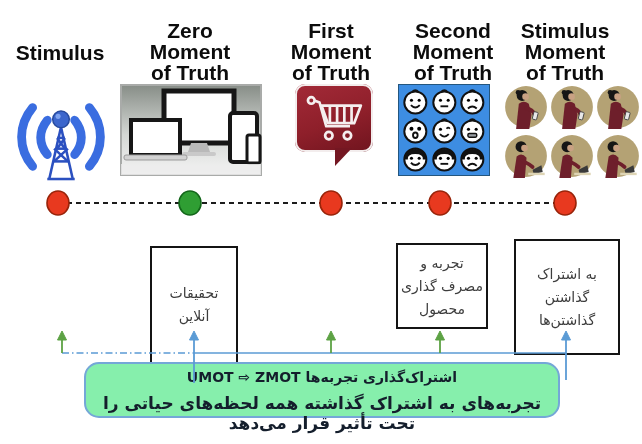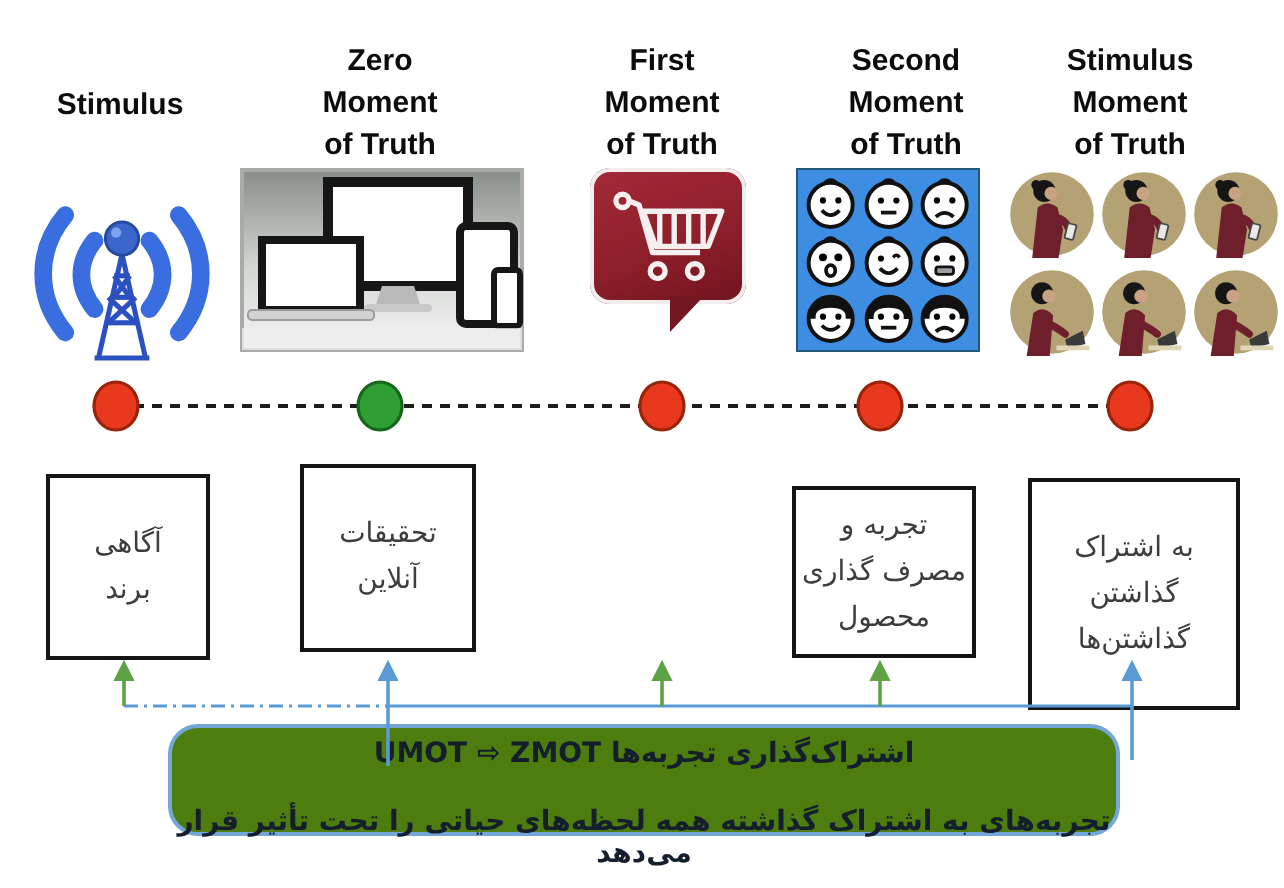--- a/index.html
+++ b/index.html
@@ -1,40 +1,40 @@
 <!DOCTYPE html>
 <html><head>
 <meta charset="utf-8">
 <style>
   html,body{margin:0;padding:0;background:#fff;}
   .canvas{position:relative;width:642px;height:444px;background:#ffffff;overflow:hidden;
           font-family:"Liberation Sans",sans-serif;}
   .col-title{position:absolute;width:124px;text-align:center;font-weight:bold;
-             font-size:15px;line-height:21px;color:#0c0c0c;letter-spacing:0;}
+             font-size:21px;line-height:21px;color:#0c0c0c;letter-spacing:0;}
   .icon-wrap{position:absolute;}
   .smot-grid{display:grid;grid-template-columns:repeat(3,1fr);grid-template-rows:repeat(3,1fr);
              width:92px;height:92px;background:#3d8de2;border:1px solid #24567e;
              box-sizing:border-box;padding:2px;}
   .umot-grid{display:grid;grid-template-columns:repeat(3,1fr);grid-template-rows:repeat(2,1fr);
              width:136px;height:96px;column-gap:2px;row-gap:2px;}
   .fmot-bubble{position:relative;width:78px;height:68px;border-radius:10px;
                background:linear-gradient(160deg,#a32a38 0%,#8e1f2a 55%,#6f141e 100%);
                box-shadow:0 0 0 2px #f3eded inset;display:flex;align-items:center;justify-content:center;}
   .fmot-tail{position:absolute;left:40px;top:64px;width:0;height:0;
              border-top:18px solid #741722;border-right:17px solid transparent;}
   .pbox{position:absolute;border:2px solid #141414;background:#fff;box-sizing:border-box;
         display:flex;flex-direction:column;align-items:center;justify-content:center;
         direction:rtl;font-family:"DejaVu Sans",sans-serif;font-size:14px;line-height:23px;
         color:#3d3d3d;text-align:center;}
   .callout{position:absolute;left:84px;top:362px;width:476px;height:56px;
            border:2px solid #74a7d7;border-radius:15px;box-sizing:border-box;
            direction:rtl;text-align:center;font-family:"DejaVu Sans",sans-serif;
-           color:#141e2c;padding-top:5px;background:#4d7c0f;z-index:1;}
+           color:#141e2c;padding-top:5px;background:#86efac;z-index:1;}
   .callout .l1{font-size:14px;font-weight:bold;}
-  .callout .l2{font-size:14px;font-weight:bold;margin-top:18px;}
+  .callout .l2{font-size:17px;font-weight:bold;margin-top:8px;}
   svg.overlay{position:absolute;pointer-events:none;z-index:2;}
 </style>
 </head>
 <body>
 
 <div class="canvas">
 
   <div class="col-title" style="left:-2px;top:42px">
     <div>Stimulus</div>
   </div>
@@ -236,25 +236,21 @@
 
   <svg class="overlay" style="left:0;top:186px" width="642" height="34">
     <line x1="58" y1="17" x2="566" y2="17" stroke="#1c1c1c" stroke-width="2" stroke-dasharray="5 4"></line>
     <ellipse cx="58" cy="17" rx="11" ry="12" fill="#e8391f" stroke="#99240a" stroke-width="1.6"></ellipse>
     <ellipse cx="190" cy="17" rx="11" ry="12" fill="#2f9e33" stroke="#13661a" stroke-width="1.6"></ellipse>
     <ellipse cx="331" cy="17" rx="11" ry="12" fill="#e8391f" stroke="#99240a" stroke-width="1.6"></ellipse>
     <ellipse cx="440" cy="17" rx="11" ry="12" fill="#e8391f" stroke="#99240a" stroke-width="1.6"></ellipse>
     <ellipse cx="565" cy="17" rx="11" ry="12" fill="#e8391f" stroke="#99240a" stroke-width="1.6"></ellipse>
   </svg>
 
-  <div class="pbox" style="left:23px;top:237px;width:82px;height:93px">
-    <div>آگاهی</div>
-    <div>برند</div>
-  </div>
-  <div class="pbox" style="left:150px;top:232px;width:88px;height:94px">
+  <div class="pbox" style="left:150px;top:246px;width:88px;height:118px">
     <div>تحقیقات</div>
     <div>آنلاین</div>
   </div>
   <div class="pbox" style="left:396px;top:243px;width:92px;height:86px">
     <div>تجربه و</div>
     <div>مصرف گذاری</div>
     <div>محصول</div>
   </div>
   <div class="pbox" style="left:514px;top:239px;width:106px;height:116px">
     <div>به اشتراک</div>

